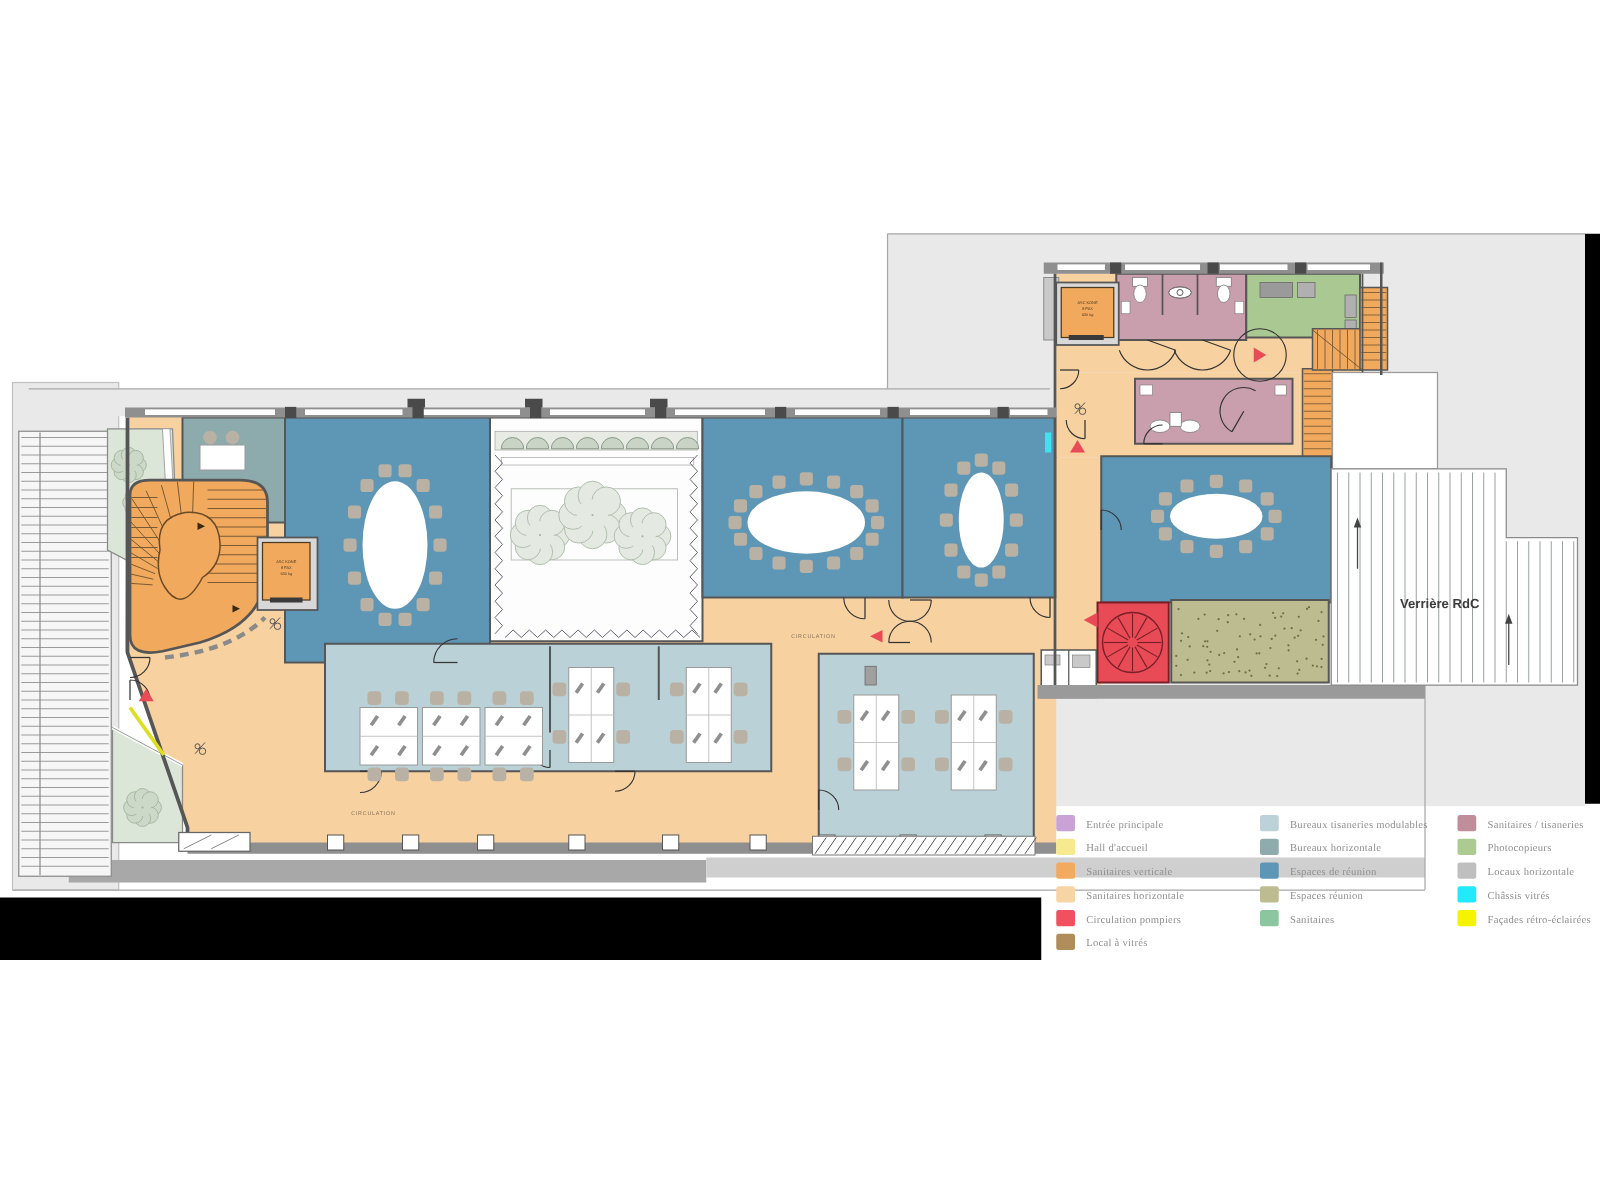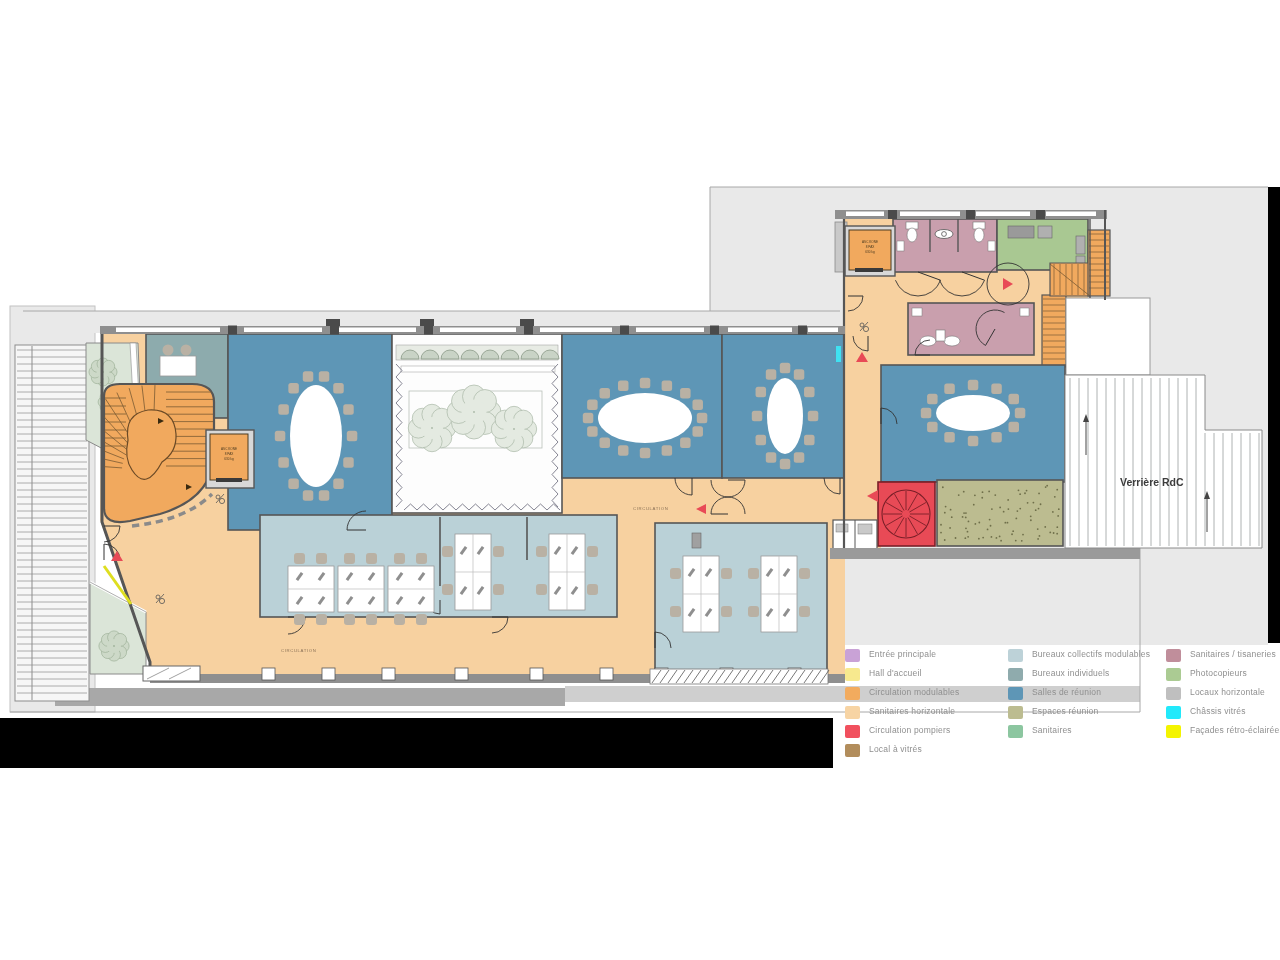--- a/index.html
+++ b/index.html
@@ -4,21 +4,21 @@
 <style>
   html,body{margin:0;padding:0;background:#fff;}
   body{width:1280px;height:960px;overflow:hidden;}
   .stage{position:relative;width:1280px;height:960px;font-family:"Liberation Sans",sans-serif;background:#fff;}
   svg{position:absolute;left:0;top:0;}
   .circ{font-size:4.3px;letter-spacing:.6px;fill:#8a7156;font-family:"Liberation Sans",sans-serif;}
   .verr{font-size:10.5px;fill:#3c3c3c;font-weight:bold;font-family:"Liberation Sans",sans-serif;}
   .elev{font-size:3.1px;fill:#4a3a20;text-anchor:middle;font-family:"Liberation Sans",sans-serif;}
   #legend{position:absolute;left:836px;top:649px;width:444px;height:118px;}
   .lcol{position:absolute;top:0;}
-  .lrow{display:flex;height:19px;}
+  .lrow{display:flex;align-items:center;height:19px;font-family:Liberation Serif, serif;}
   .chip{width:15px;height:13px;border-radius:2px;margin-right:9px;flex:none;}
   .llab{font-size:8.5px;color:#8f8f8f;white-space:nowrap;letter-spacing:.2px;}
 </style>
 </head>
 <body>
 
 <div class="stage">
 <svg width="1280" height="960" viewBox="0 0 1280 960">
 
   <g>
@@ -779,47 +779,47 @@
         <div class="lrow">
           <span class="chip" style="background: rgb(201, 162, 214);"></span>
           <span class="llab">Entrée principale</span>
         </div>
         <div class="lrow">
           <span class="chip" style="background: rgb(247, 233, 142);"></span>
           <span class="llab">Hall d'accueil</span>
         </div>
         <div class="lrow">
           <span class="chip" style="background: rgb(242, 171, 94);"></span>
-          <span class="llab">Circulation modulables</span>
+          <span class="llab">Sanitaires verticale</span>
         </div>
         <div class="lrow">
           <span class="chip" style="background: rgb(247, 212, 164);"></span>
           <span class="llab">Sanitaires horizontale</span>
         </div>
         <div class="lrow">
           <span class="chip" style="background: rgb(241, 80, 94);"></span>
           <span class="llab">Circulation pompiers</span>
         </div>
         <div class="lrow">
           <span class="chip" style="background: rgb(178, 141, 92);"></span>
           <span class="llab">Local à vitrés</span>
         </div>
       </div>
       <div class="lcol" style="left: 172px;">
         <div class="lrow">
           <span class="chip" style="background: rgb(189, 210, 216);"></span>
-          <span class="llab">Bureaux collectifs modulables</span>
+          <span class="llab">Bureaux tisaneries modulables</span>
         </div>
         <div class="lrow">
           <span class="chip" style="background: rgb(143, 171, 173);"></span>
-          <span class="llab">Bureaux individuels</span>
+          <span class="llab">Bureaux horizontale</span>
         </div>
         <div class="lrow">
           <span class="chip" style="background: rgb(94, 150, 182);"></span>
-          <span class="llab">Salles de réunion</span>
+          <span class="llab">Espaces de réunion</span>
         </div>
         <div class="lrow">
           <span class="chip" style="background: rgb(188, 188, 144);"></span>
           <span class="llab">Espaces réunion</span>
         </div>
         <div class="lrow">
           <span class="chip" style="background: rgb(140, 198, 160);"></span>
           <span class="llab">Sanitaires</span>
         </div>
       </div>

